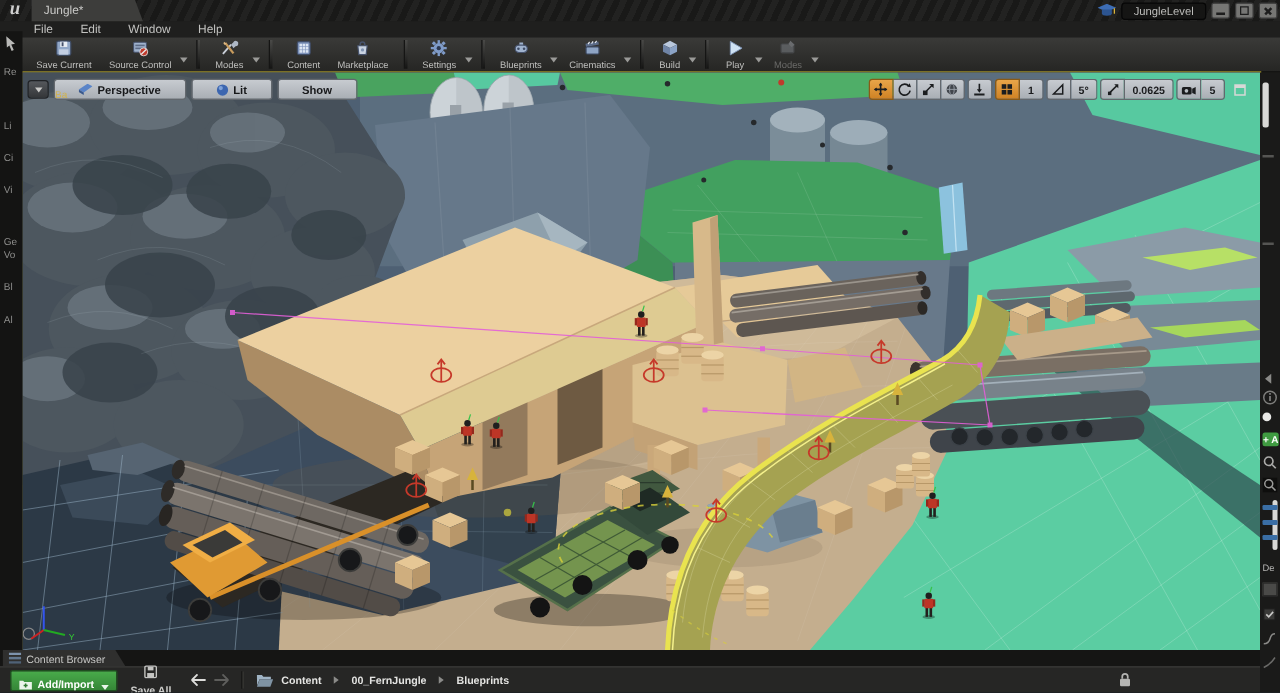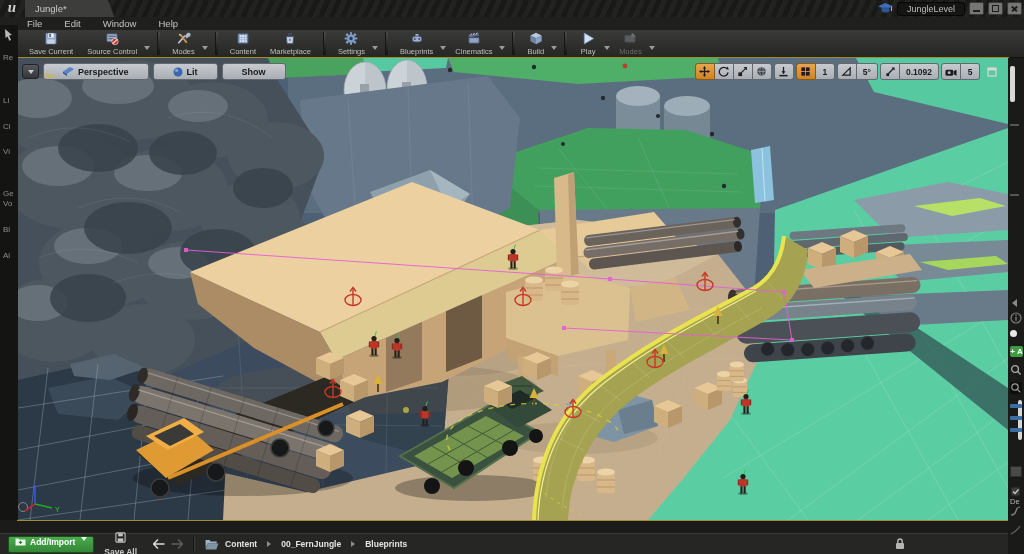--- a/index.html
+++ b/index.html
@@ -76,21 +76,21 @@
   .rr-sq{width:10px;height:9px;background:#4a4a48;border:1px solid #2a2a29;}
   
   .cb-tabrow{position:absolute;left:0;top:520px;width:1008px;height:13px;background:#151514;}
   .cb-tab{position:absolute;left:2px;top:0;height:13px;background:#2f2f2e;
     clip-path:polygon(0 0,calc(100% - 8px) 0,100% 100%,0 100%);
     display:flex;align-items:center;gap:4px;padding:0 16px 0 5px;}
   .cb-tab-label{font-size:8.5px;color:#c6c6c4;}
   .cb-bar{position:absolute;left:0;top:533px;width:1008px;height:21px;background:#262625;
     border-top:1px solid #3a3a38;display:flex;align-items:center;gap:6px;padding:0 8px;box-sizing:border-box;}
   .add-import{background:linear-gradient(#49ac4b,#358637);border:1px solid #1e4e1f;border-radius:2px;
-    height:15px;display:flex;align-items:flex-start;gap:4px;color:#fff;font-size:8.5px;font-weight:bold;padding:0 6px;}
+    height:15px;display:flex;align-items:flex-end;gap:4px;color:#fff;font-size:8.5px;font-weight:bold;padding:0 6px;}
   .add-import .caret2{width:0;height:0;border-left:3px solid transparent;border-right:3px solid transparent;
     border-top:4px solid #eaf5ea;margin-left:2px;}
   .save-all{display:flex;align-items:center;gap:4px;color:#cdcdcb;font-size:8.5px;font-weight:bold;padding:0 4px;flex-direction:column;}
   .nav-arrows{display:flex;align-items:center;gap:6px;margin-left:6px;}
   .cb-sep{width:1px;height:14px;background:#141413;border-right:1px solid #3c3c3a;margin:0 4px;}
   .crumb{color:#e4e4e2;font-size:8.5px;font-weight:bold;}
   .crumb-sep{width:0;height:0;border-top:3.5px solid transparent;border-bottom:3.5px solid transparent;
     border-left:4.5px solid #8b8b89;margin:0 4px;}
   .cb-lock{position:absolute;right:118px;top:537px;}
   .rail-icon-top{position:absolute;left:3px;top:3px;}
@@ -801,21 +801,21 @@
       </span>
       <span class="vp-grp">
         <span class="vp-chip">
           <svg width="11" height="11" viewBox="0 0 12 12">
               <line x1="2.5" y1="9.5" x2="9.5" y2="2.5" stroke="#1b1d1f" stroke-width="1.3"></line>
               <polygon points="10.5,1.5 10.5,5 7,1.5" fill="#1b1d1f"></polygon>
               <rect x="1.5" y="8" width="3" height="3" fill="#1b1d1f"></rect>
             </svg>
         </span>
         <span class="vp-chip">
-            <span class="vp-val">0.1092</span>
+            <span class="vp-val">0.0625</span>
           </span>
       </span>
       <span class="vp-grp">
         <span class="vp-chip">
           <svg width="12" height="10" viewBox="0 0 13 10">
               <rect x="0.5" y="2.5" width="8.5" height="6.5" rx="1.5" fill="#1b1d1f"></rect>
               <polygon points="9.5,4 12.5,2.5 12.5,9 9.5,7.5" fill="#1b1d1f"></polygon>
               <circle cx="4.5" cy="5.7" r="1.6" fill="#b9bfc4"></circle>
             </svg>
         </span>
@@ -852,34 +852,44 @@
       </svg>
     <svg class="rr" style="top:324px;" width="12" height="12" viewBox="0 0 12 12">
         <rect x="0" y="0" width="12" height="12" fill="#0e0e0d"></rect>
         <circle cx="5" cy="5" r="3.2" fill="none" stroke="#9a9a98" stroke-width="1.2"></circle>
         <line x1="7.4" y1="7.4" x2="10.4" y2="10.4" stroke="#9a9a98" stroke-width="1.3"></line>
       </svg>
     <div class="rr rr-scroll" style="top:342px;height:40px;left:10px;width:4px;"></div>
     <div class="rr rr-bluebar" style="top:346px;"></div>
     <div class="rr rr-bluebar" style="top:358px;"></div>
     <div class="rr rr-bluebar" style="top:370px;"></div>
-    <div class="rr rr-text" style="top:392px;margin-top:47px;">De</div>
+    <div class="rr rr-text" style="top:392px;">De</div>
     <div class="rr rr-sq" style="top:408px;"></div>
     <svg class="rr" style="top:428px;" width="11" height="11" viewBox="0 0 11 11">
         <rect x="1" y="1" width="9" height="9" fill="#3a3a38" stroke="#1d1d1c"></rect>
         <polyline points="3,5.5 5,7.5 8.5,3.5" fill="none" stroke="#c8c8c6" stroke-width="1.3"></polyline>
       </svg>
     <svg class="rr" style="top:448px;" width="11" height="11" viewBox="0 0 11 11">
         <path d="M1,9 Q5,9 6,5 Q7,1 10,1" fill="none" stroke="#8a8a88" stroke-width="1.2"></path>
       </svg>
     <svg class="rr" style="top:466px;" width="11" height="11" viewBox="0 0 11 11">
         <path d="M1,10 Q6,8 10,2" fill="none" stroke="#6a6a68" stroke-width="1.2"></path>
       </svg>
   </div>
 
+  <div class="cb-tabrow">
+    <div class="cb-tab">
+      <svg width="10" height="9" viewBox="0 0 10 9">
+          <rect x="0" y="0" width="10" height="2" fill="#7d93ad"></rect>
+          <rect x="0" y="3.5" width="10" height="2" fill="#63788f"></rect>
+          <rect x="0" y="7" width="10" height="2" fill="#4f6277"></rect>
+        </svg>
+      <span class="cb-tab-label">Content Browser</span>
+    </div>
+  </div>
   <div class="cb-bar">
     <div class="add-import">
       <svg width="11" height="9" viewBox="0 0 11 9">
           <path d="M0.5,1.5 h3 l1,1 h6 v6 h-10 z" fill="#eaf5ea"></path>
           <line x1="5.5" y1="3.8" x2="5.5" y2="7" stroke="#2f7a31" stroke-width="1.2"></line>
           <line x1="3.9" y1="5.4" x2="7.1" y2="5.4" stroke="#2f7a31" stroke-width="1.2"></line>
         </svg>
       <span>Add/Import</span>
       <span class="caret2"></span>
     </div>

